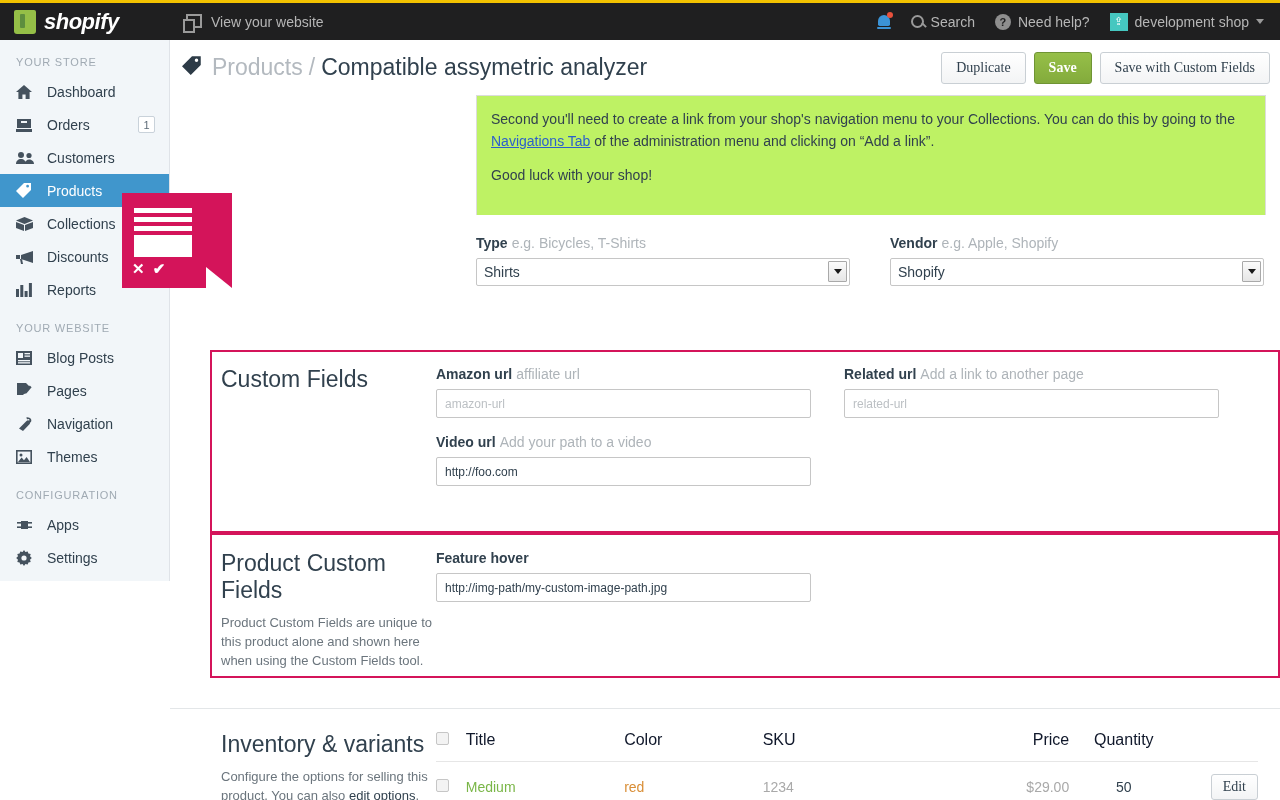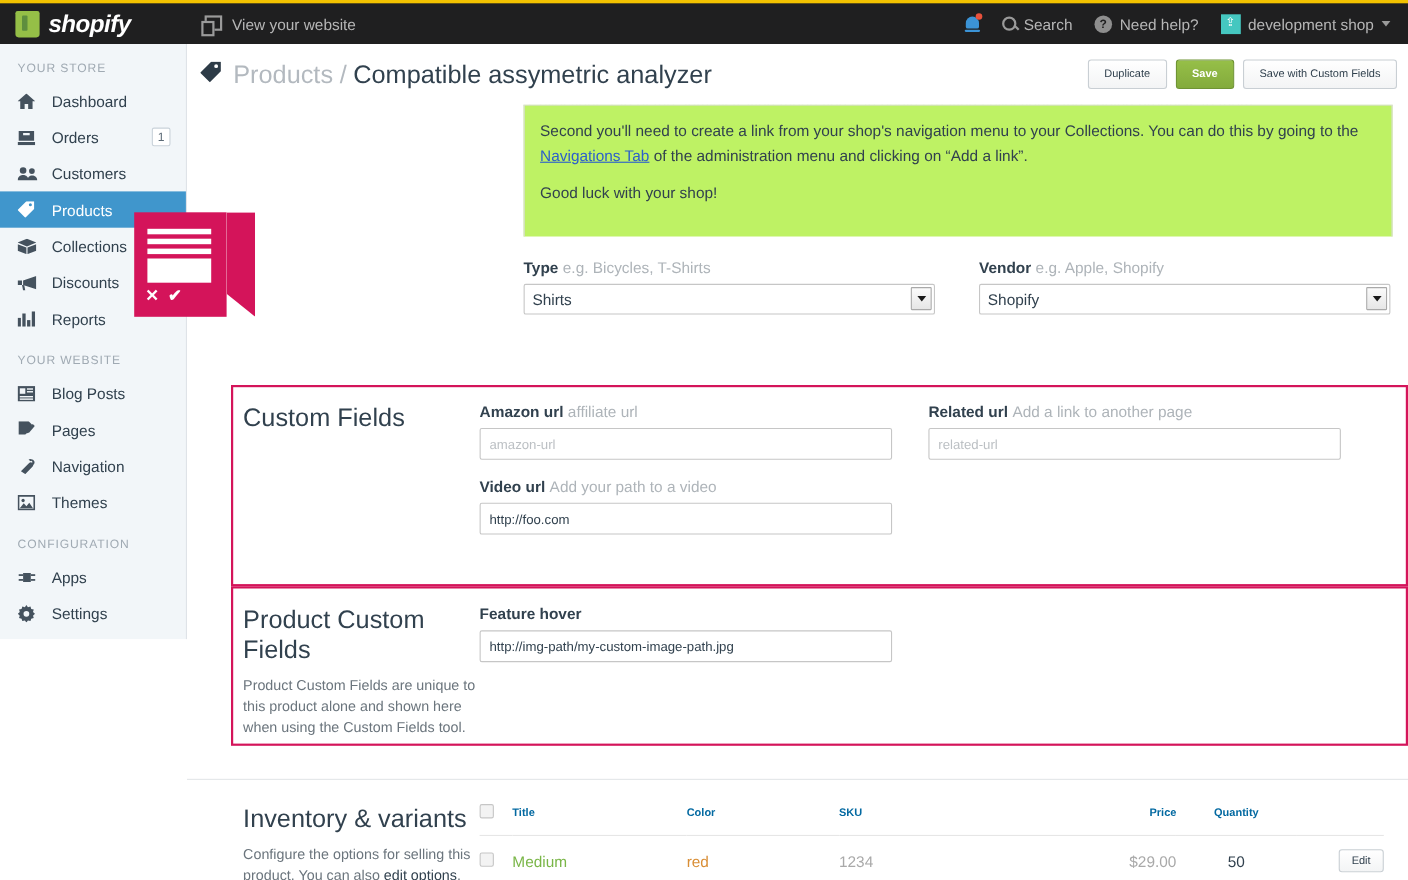--- a/index.html
+++ b/index.html
@@ -107,22 +107,22 @@
     position:absolute; top:0; left:0; width:1110px; height:55px;
     background:#fff; display:flex; align-items:center; padding:0 10px 0 12px; z-index:20;
   }
   .tag-icon { margin-right: 10px; color:#2d3b47; }
   .crumb { font-size:23px; color:#b3b9bf; }
   .crumb-sep { font-size:23px; color:#b3b9bf; margin:0 6px; }
   .ptitle { font-size:23px; color:#31414e; }
   .head-btns { margin-left:auto; display:flex; gap:8px; }
   .btn {
     border:1px solid #c9cfd4; background: linear-gradient(#ffffff,#f3f4f5);
-    border-radius:3px; font-size:10px; color:#31414e; padding:7px 14px; cursor:pointer;
-    font-family:Liberation Sans, sans-serif;
+    border-radius:3px; font-size:14px; color:#31414e; padding:7px 14px; cursor:pointer;
+    font-family:Liberation Serif, serif;
   }
   .btn.primary { background: linear-gradient(#96bf48,#83ab3c); border-color:#6f9434; color:#fff; font-weight:bold; }
 
   .scrollpane { position:absolute; top:55px; left:0; width:1110px; height:705px; }
   .divider { border-top:1px solid #e3e6e8; }
 
   
   .descbox {
     margin: 0 0 0 306px; width: 790px; min-height: 120px;
     border-top: 1px solid #dcdcdc; border-left: 1px solid #dcdcdc; border-right:1px solid #dcdcdc;
@@ -172,21 +172,21 @@
   .col { width:376px; }
   .fgroup { margin-bottom:16px; }
 
   
   .inv { display:flex; padding: 22px 0 0 0; }
   .inv-left { width:266px; padding-left:51px; }
   .inv-desc a { color:#31414e; text-decoration:underline; }
   .addbtn { margin-top:22px; }
   .invtable { flex:1; padding-right: 22px; }
   table { width:100%; border-collapse:collapse; font-size:14px; }
-  th { font-weight:bold; color:#0369a1; text-align:left; padding:0 0 12px 0; font-size:10px;}
+  th { font-weight:normal; color:#0f172a; text-align:left; padding:0 0 12px 0; font-size:16px;}
   td { padding: 12px 0; border-top:1px solid #e6e6e6; color:#31414e; }
   .chk { width:13px;height:13px;border:1px solid #c6c6c6; background:#f3f3f3; border-radius:2px; display:inline-block;}
   .c-title { color:#7ab648; }
   .c-color { color:#d98e36; }
   .c-sku { color:#a9a9a9; }
   .c-price { color:#a9a9a9; text-align:right; }
   .c-qty { text-align:center; color:#31414e; }
   th.r { text-align:right; } th.c { text-align:center; }
   .edit-btn { float:right; }
 </style>

